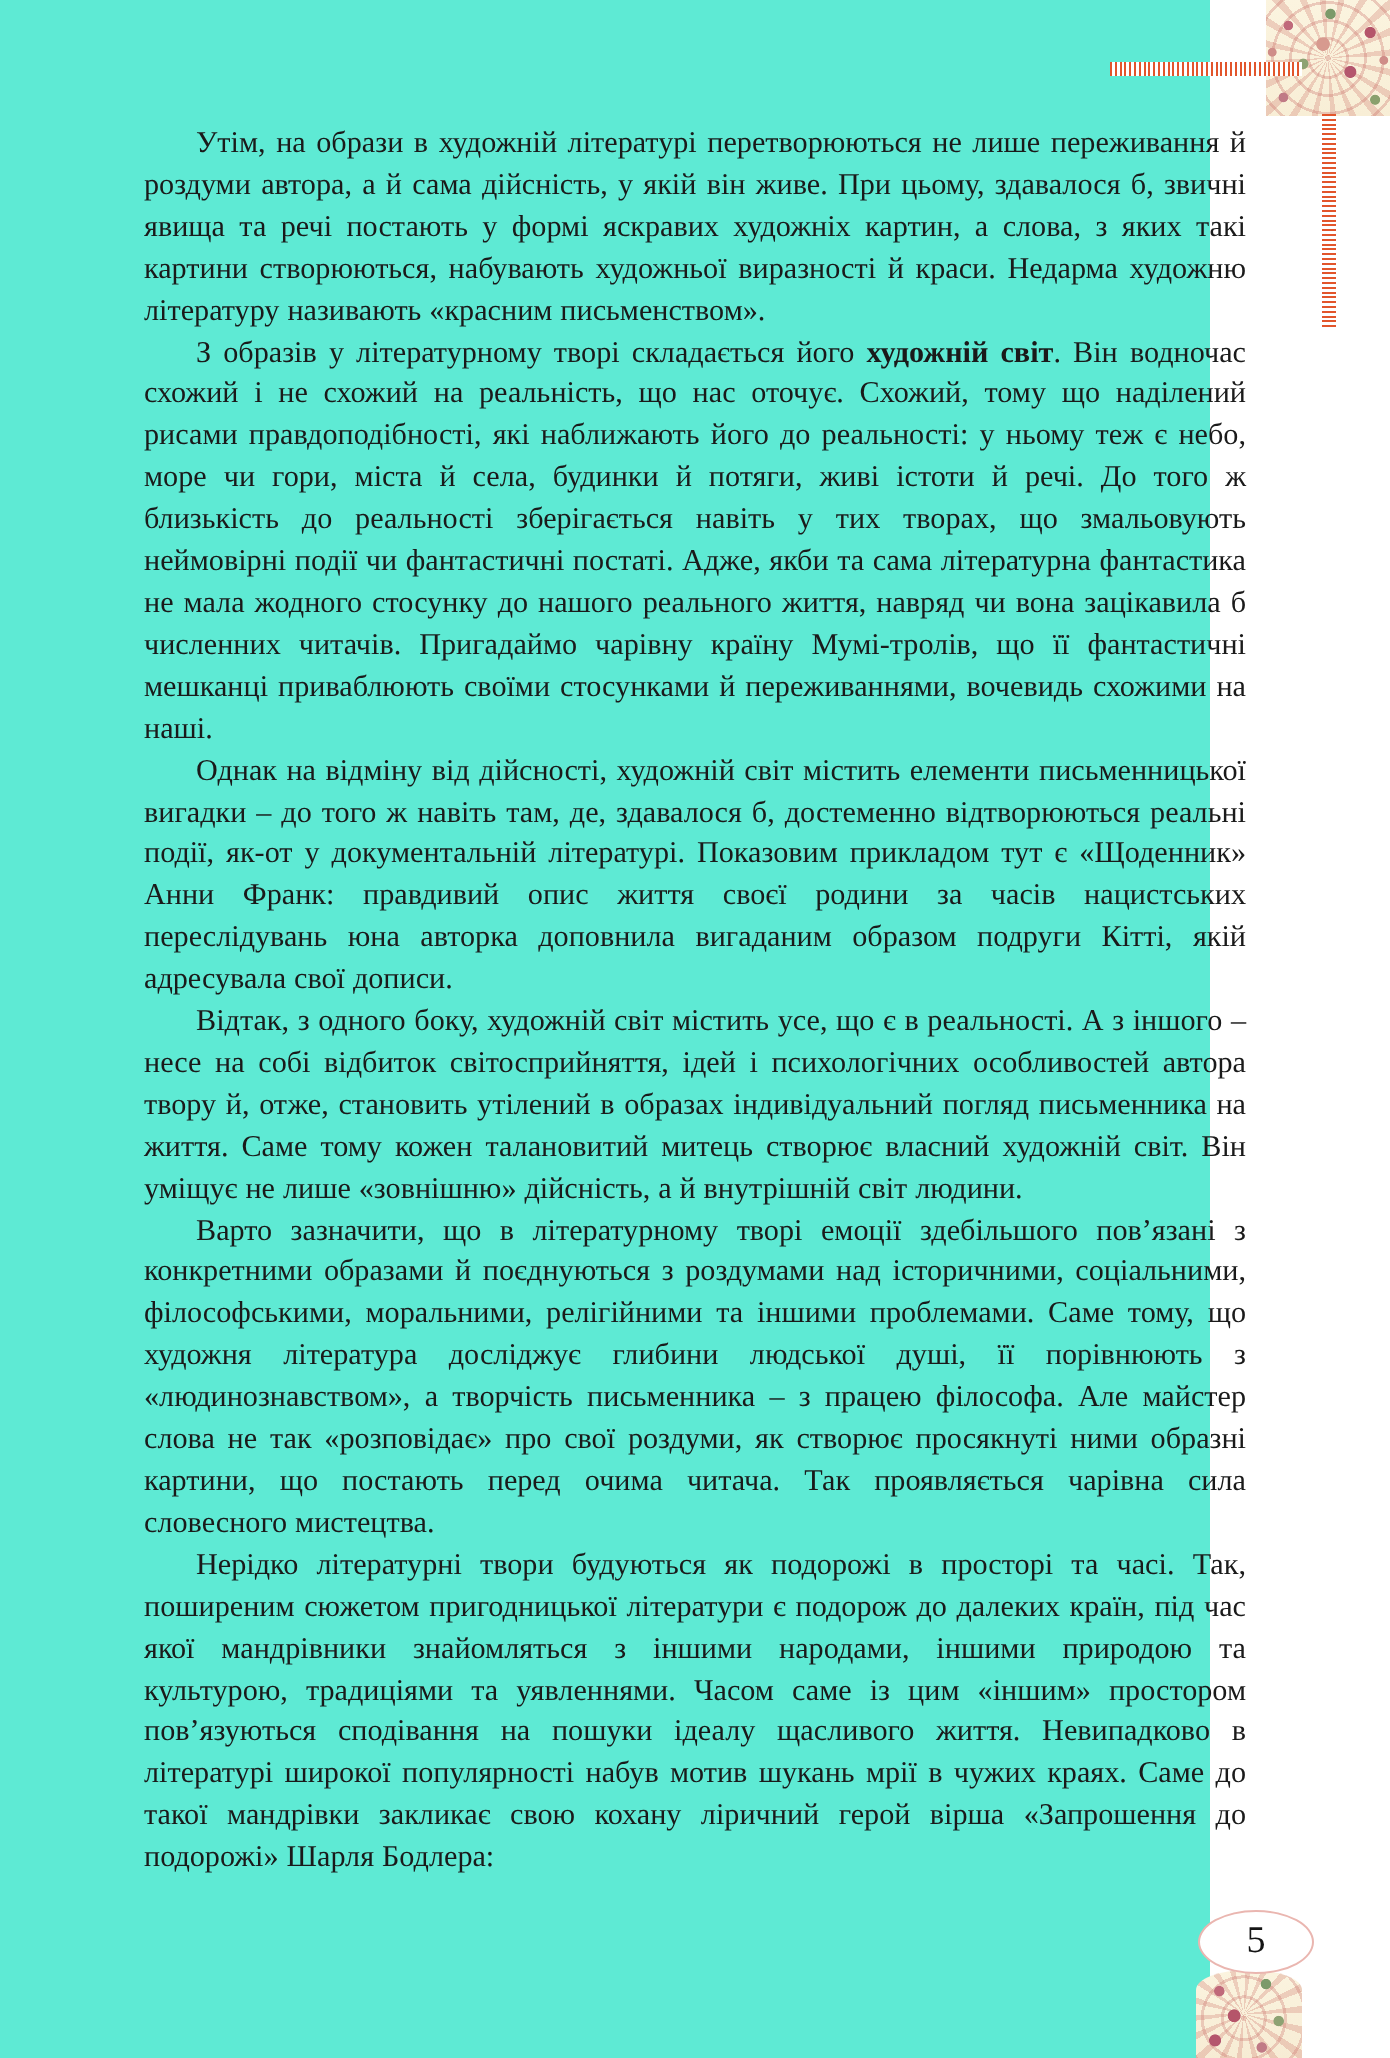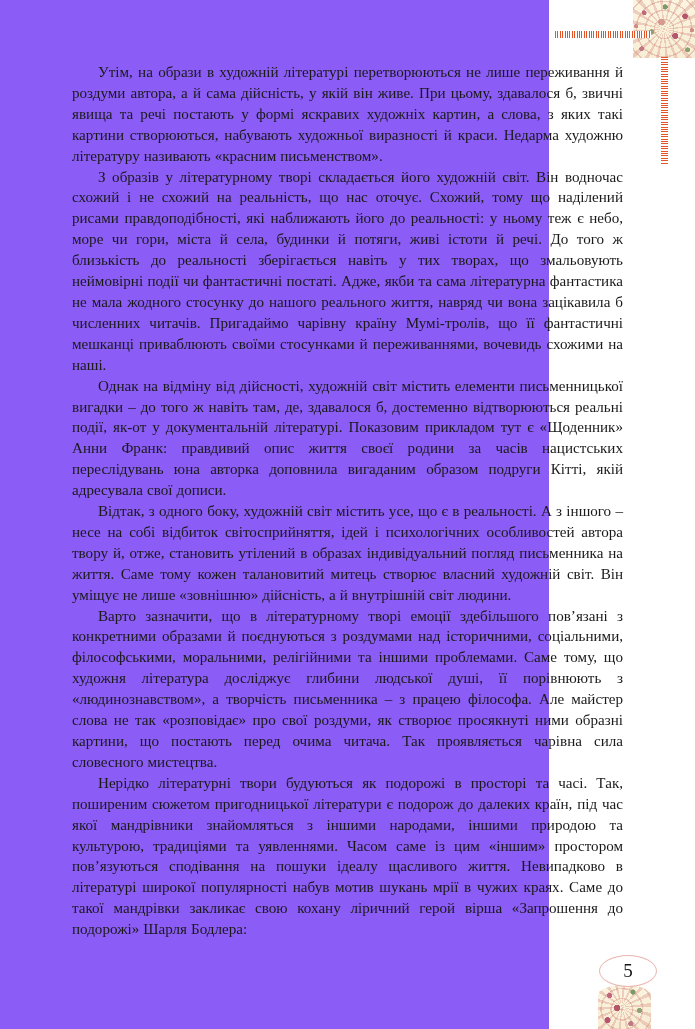--- a/index.html
+++ b/index.html
@@ -13,23 +13,23 @@
     height: 1029px;
     overflow: hidden;
     font-family: "Liberation Serif", "DejaVu Serif", serif;
     color: #1a1a1a;
     position: relative;
   }
 
   .page {
     position: absolute;
     inset: 0;
-    width: 549px;
+    width: 605px;
     height: 1029px;
-    background: #8b5cf6;
+    background: #5eead4;
   }
 
   
   .ornament-top {
     position: absolute;
     left: 633px;
     top: 0px;
     width: 62px;
     height: 58px;
     overflow: hidden;
@@ -101,21 +101,21 @@
     text-align-last: left;
     -webkit-hyphens: none;
     hyphens: none;
     word-spacing: 0.2px;
   }
   .textblock p {
     margin: 0;
     text-indent: 26px;
   }
   .textblock b {
-    font-weight: normal;
+    font-weight: bold;
   }
 
   
   .folio {
     position: absolute;
     left: 599px;
     top: 955px;
     width: 56px;
     height: 30px;
     border: 1.6px solid #eab6b0;

